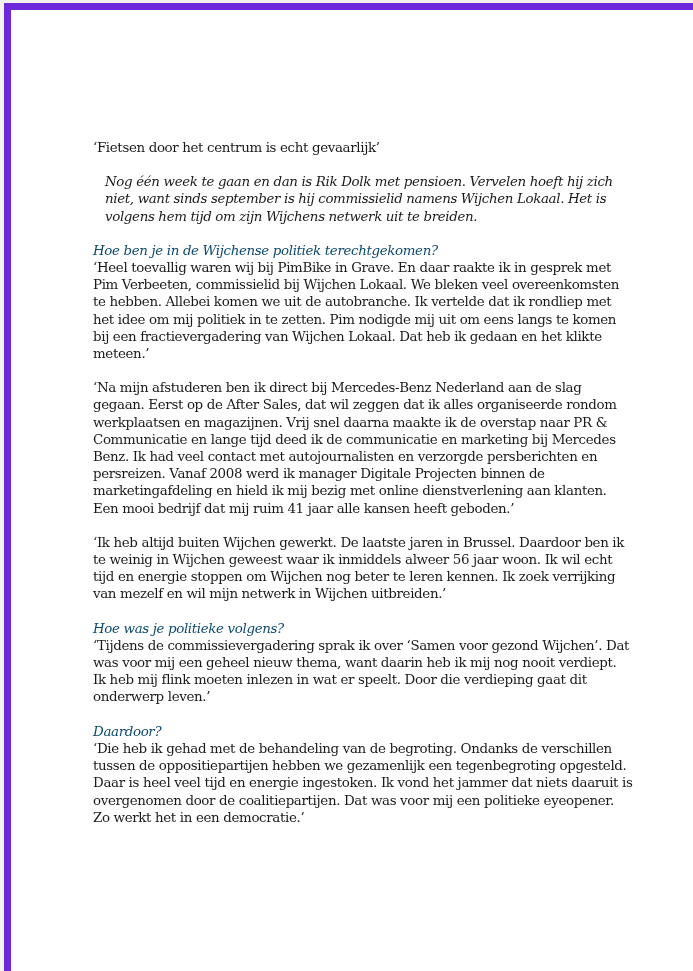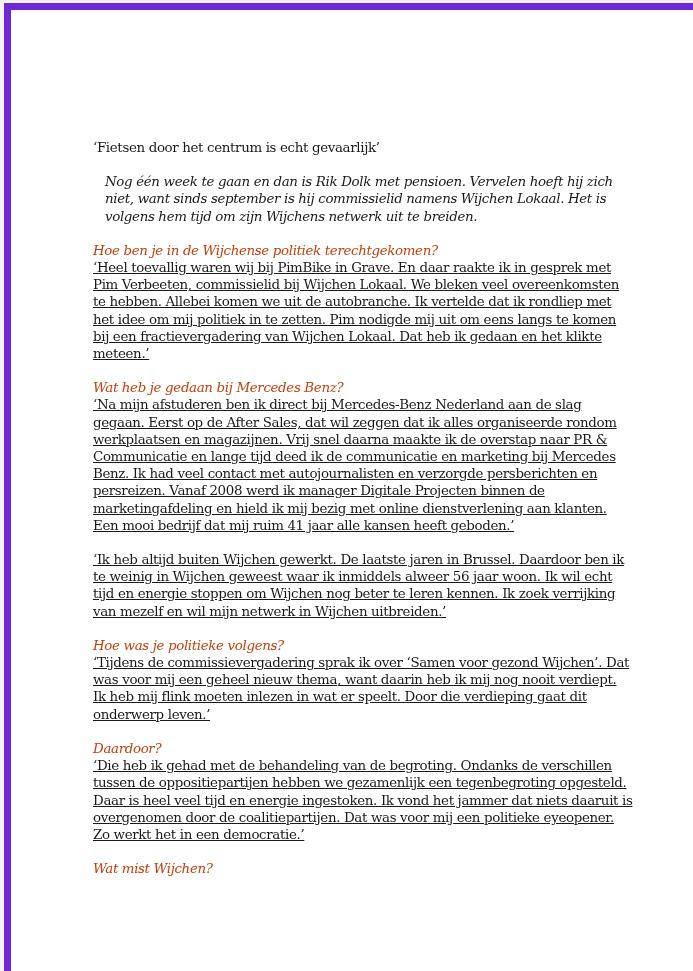--- a/index.html
+++ b/index.html
@@ -23,47 +23,45 @@
     width: 540px;
     font-family: "DejaVu Serif", serif;
     font-size: 13.4px;
     line-height: 17.2px;
     color: #1a1a1a;
     letter-spacing: -0.35px;
   }
   .title { margin: 0 0 17px 0; }
   .intro { font-style: italic; margin: 0 0 17px 12px; }
   .qa { margin: 0 0 17px 0; }
-  .question { font-style: italic; color: #c2410c; display: block; }
-  .answer { display: block; text-decoration: underline; }
+  .question { font-style: italic; color: #0c4a6e; display: block; }
+  .answer { display: block; }
 </style>
 </head>
 <body>
 
 <div class="page">
   <div class="content">
     <p class="title">‘Fietsen door het centrum is echt gevaarlijk’</p>
     <p class="intro">Nog één week te gaan en dan is Rik Dolk met pensioen. Vervelen hoeft hij zich niet, want sinds september is hij commissielid namens Wijchen Lokaal. Het is volgens hem tijd om zijn Wijchens netwerk uit te breiden.</p>
 
     <div class="qa">
       <span class="question">Hoe ben je in de Wijchense politiek terechtgekomen?</span>
       <span class="answer">‘Heel toevallig waren wij bij PimBike in Grave. En daar raakte ik in gesprek met Pim Verbeeten, commissielid bij Wijchen Lokaal. We bleken veel overeenkomsten te hebben. Allebei komen we uit de autobranche. Ik vertelde dat ik rondliep met het idee om mij politiek in te zetten. Pim nodigde mij uit om eens langs te komen bij een fractievergadering van Wijchen Lokaal. Dat heb ik gedaan en het klikte meteen.’</span>
     </div>
     <div class="qa">
-      <span class="question">Wat heb je gedaan bij Mercedes Benz?</span>
       <span class="answer">‘Na mijn afstuderen ben ik direct bij Mercedes-Benz Nederland aan de slag gegaan. Eerst op de After Sales, dat wil zeggen dat ik alles organiseerde rondom werkplaatsen en magazijnen. Vrij snel daarna maakte ik de overstap naar PR &amp; Communicatie en lange tijd deed ik de communicatie en marketing bij Mercedes Benz. Ik had veel contact met autojournalisten en verzorgde persberichten en persreizen. Vanaf 2008 werd ik manager Digitale Projecten binnen de marketingafdeling en hield ik mij bezig met online dienstverlening aan klanten. Een mooi bedrijf dat mij ruim 41 jaar alle kansen heeft geboden.’</span>
     </div>
     <div class="qa">
       <span class="answer">‘Ik heb altijd buiten Wijchen gewerkt. De laatste jaren in Brussel. Daardoor ben ik te weinig in Wijchen geweest waar ik inmiddels alweer 56 jaar woon. Ik wil echt tijd en energie stoppen om Wijchen nog beter te leren kennen. Ik zoek verrijking van mezelf en wil mijn netwerk in Wijchen uitbreiden.’</span>
     </div>
     <div class="qa">
       <span class="question">Hoe was je politieke volgens?</span>
       <span class="answer">‘Tijdens de commissievergadering sprak ik over ‘Samen voor gezond Wijchen’. Dat was voor mij een geheel nieuw thema, want daarin heb ik mij nog nooit verdiept. Ik heb mij flink moeten inlezen in wat er speelt. Door die verdieping gaat dit onderwerp leven.’</span>
     </div>
     <div class="qa">
       <span class="question">Daardoor?</span>
       <span class="answer">‘Die heb ik gehad met de behandeling van de begroting. Ondanks de verschillen tussen de oppositiepartijen hebben we gezamenlijk een tegenbegroting opgesteld. Daar is heel veel tijd en energie ingestoken. Ik vond het jammer dat niets daaruit is overgenomen door de coalitiepartijen. Dat was voor mij een politieke eyeopener. Zo werkt het in een democratie.’</span>
     </div>
     <div class="qa">
-      <span class="question">Wat mist Wijchen?</span>
     </div>
   </div>
 </div>
 
 </body></html>

